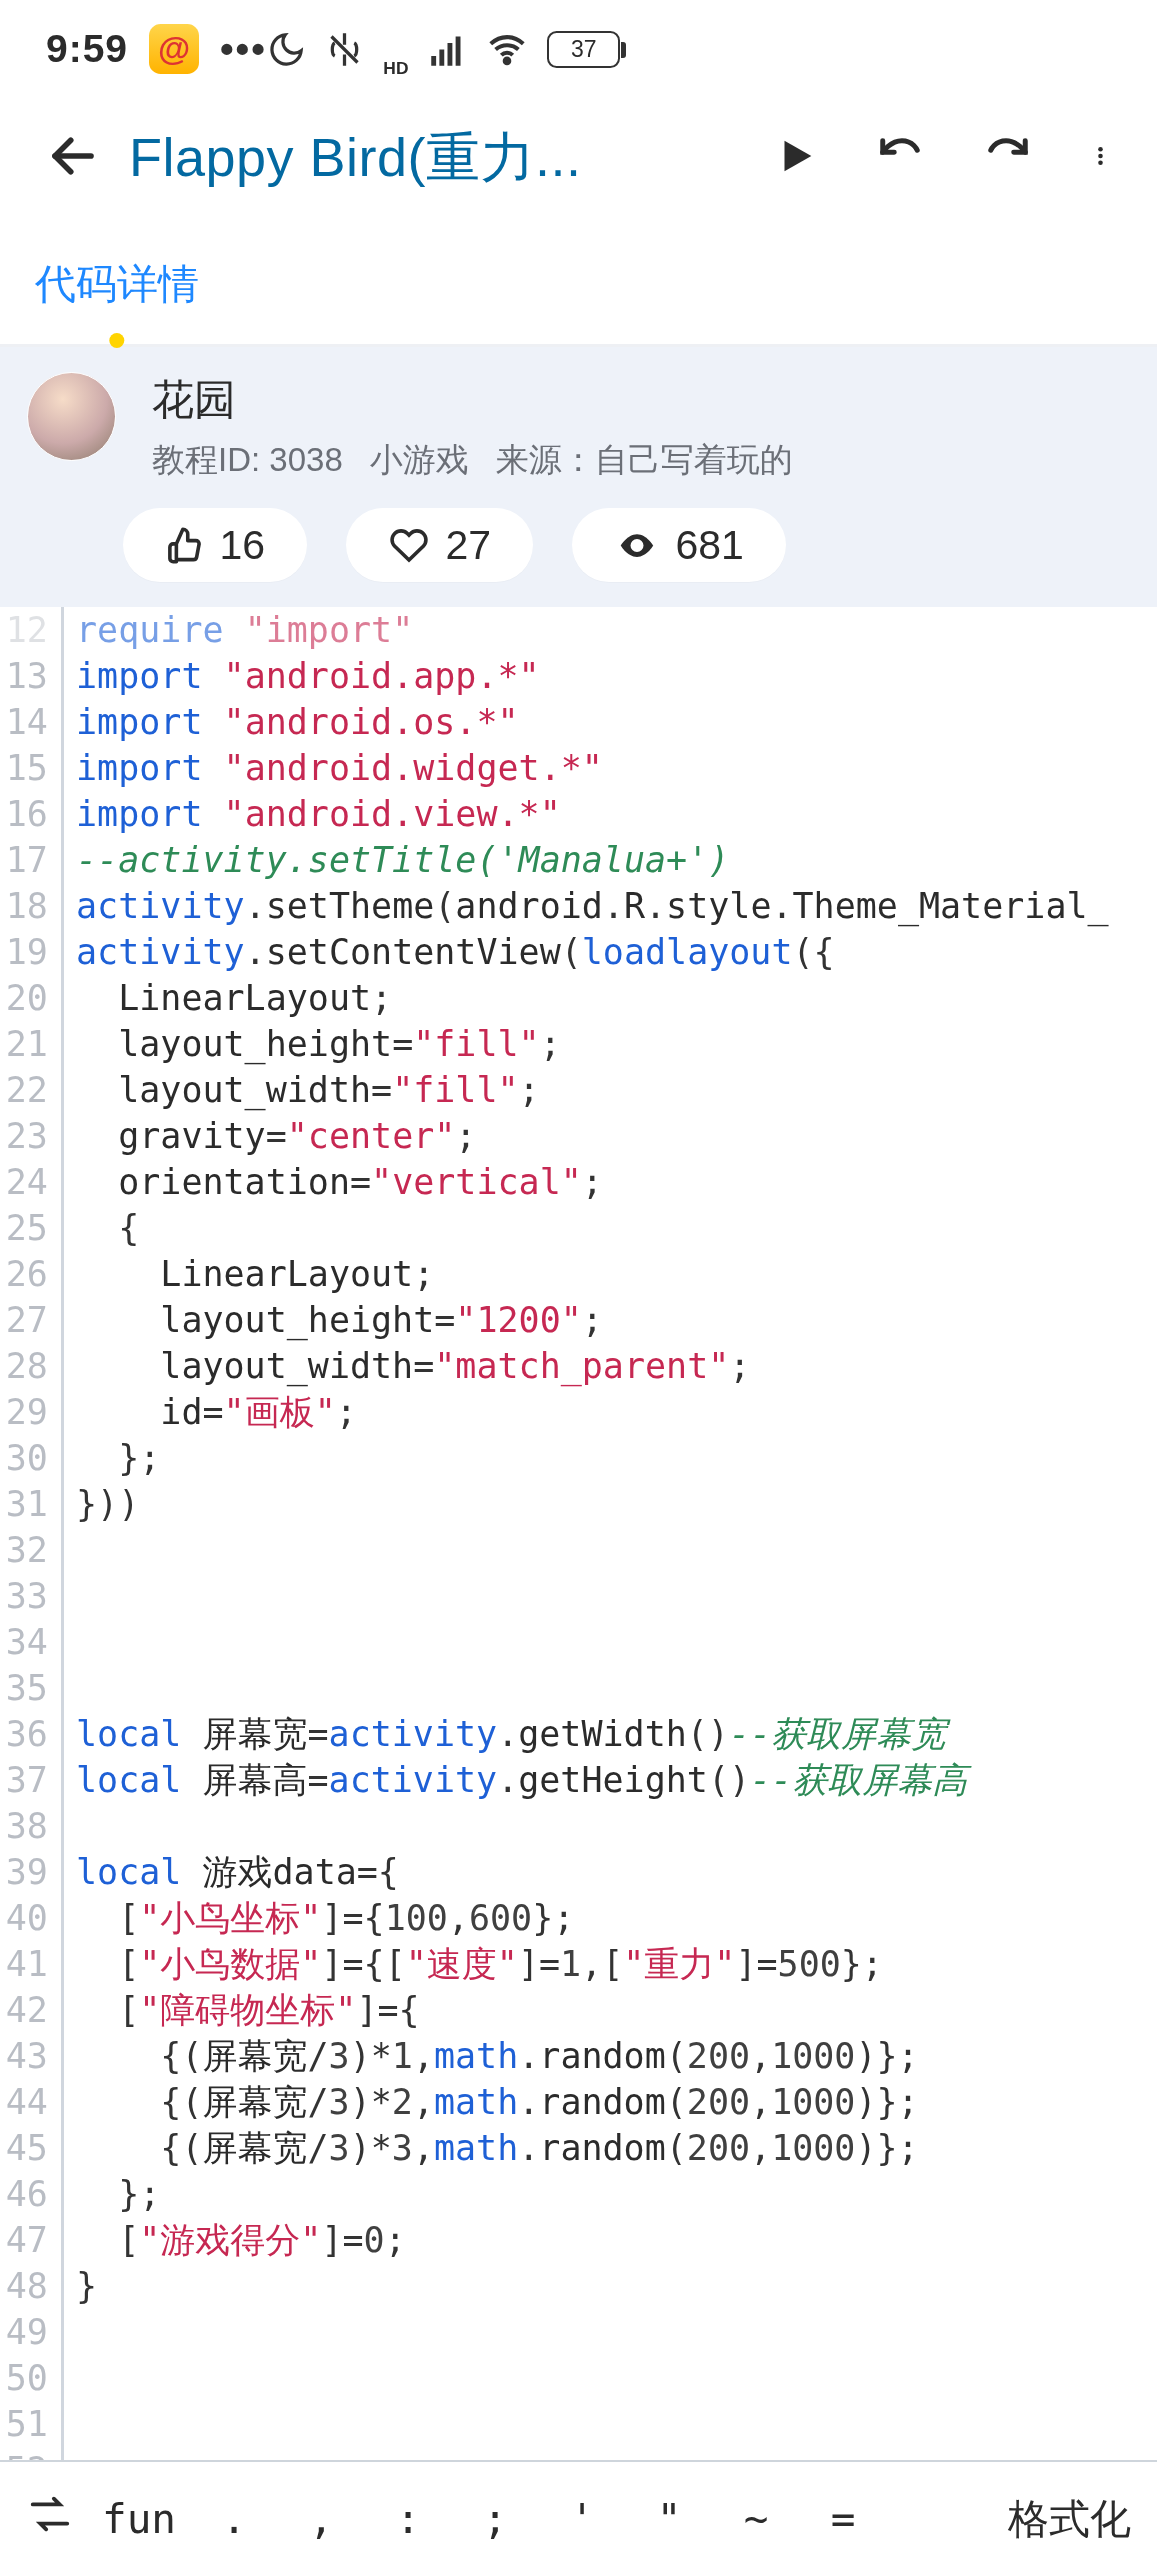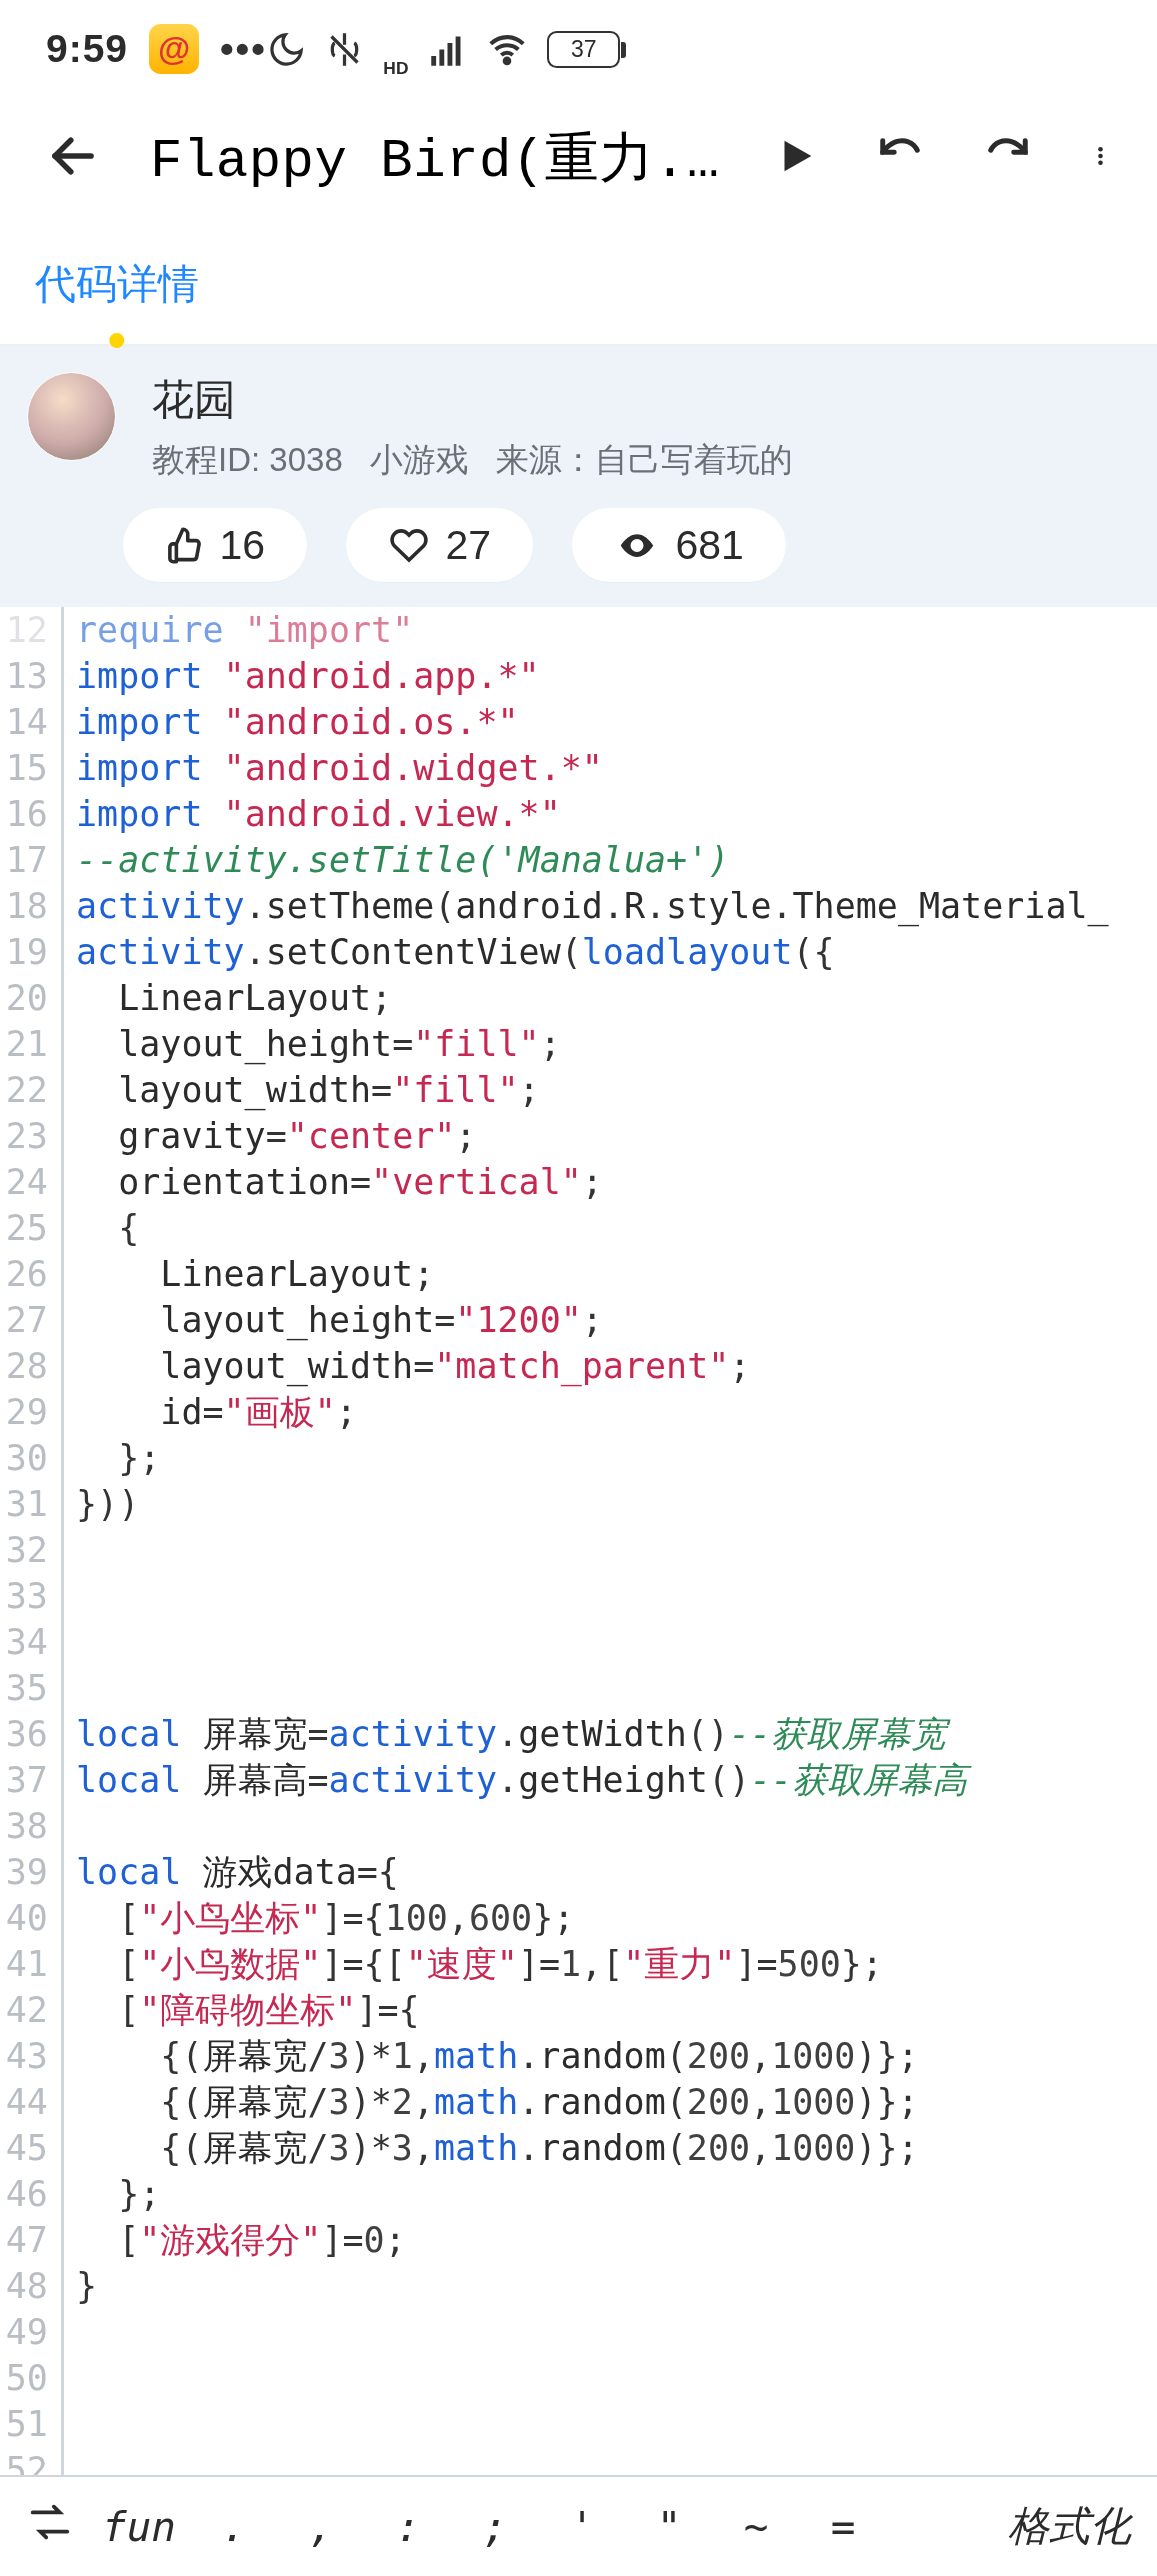--- a/index.html
+++ b/index.html
@@ -11,21 +11,21 @@
   .weibo { width: 50px; height: 50px; background: linear-gradient(#ffd54a,#ffb300); border-radius: 11.6px; display:flex;align-items:center;justify-content:center;color:#d33;font-size:33px;font-weight:900;}
   .dots { font-size: 39px; letter-spacing: 1.9px; color:#333;}
   .status-right { display: flex; align-items: center; gap: 19.3px; }
   .status-right svg { display:block; }
   .batt { border: 2.9px solid #333; border-radius: 9.6px; width: 73px; height: 37px; display:flex; align-items:center; justify-content:center; font-size:23px; position:relative; font-weight:500;}
   .batt::after { content:""; position:absolute; right:-7.7px; top:9.6px; width:4.8px; height:15.4px; background:#333; border-radius:0 2.9px 2.9px 0;}
   .hd { font-size:17.4px; font-weight:700;margin-top:39px; }
   
   .toolbar { display:flex; align-items:center; padding: 33px 46px 33px 46px; gap: 23px; }
   .toolbar .back { flex: 0 0 auto; }
-  .toolbar .title { font-size: 54px; font-weight: 400; color:#000000; letter-spacing:0.5px; flex:1; white-space:nowrap; overflow:hidden; text-overflow:ellipsis; margin-left:27px;font-family:Liberation Mono, monospace;}
+  .toolbar .title { font-size: 54px; font-weight: 400; color:#0369a1; letter-spacing:0.5px; flex:1; white-space:nowrap; overflow:hidden; text-overflow:ellipsis; margin-left:6px;}
   .toolbar .actions { display:flex; align-items:center; gap: 54px; margin-left:auto; }
   
   .tabs { display:flex; gap: 69px; padding: 29px 35px 23px; border-bottom: 3.9px solid #eef0f4; font-size: 41px; position:relative;}
   .tab { color:#2b2b2b; padding-bottom:9.6px; position:relative;}
   .tab.active { color:#1e88ff; }
   .tab.active::after { content:""; position:absolute; left:50%; bottom:-27px; transform:translateX(-50%); width:15.4px; height:15.4px; border-radius:50%; background:#ffd400;}
   
   .meta { background:#eef2f9; padding: 25px 27px 25px; }
   .meta-top { display:flex; align-items:flex-start; gap: 36px;}
   .avatar { width: 89px; height: 89px; border-radius:50%; background: radial-gradient(circle at 40% 30%, #f6dcc8 0%, #caa 55%, #876 100%); flex:0 0 auto; border:1.9px solid #fff;}
@@ -43,21 +43,21 @@
   .c-str  { color:#c62852; }
   .c-ident{ color:#2b2b2b; }
   .c-act  { color:#1e60d6; }
   .c-cmt  { color:#2e8b57; font-style:italic;}
   .c-num  { color:#404040; }
   .c-punc { color:#333; }
   .faded  { opacity:0.45; }
   
   .line12 .c-kw, .line12 .c-str { opacity:0.6; }
   
-  .shortcut-bar { position:absolute; left:0; right:0; bottom:0; height: 101px; border-top: 2.9px solid #cfd5dc; background:#fff; display:flex; align-items:center; padding: 0 27px; gap: 29px; font-size: 41px; font-style: italic;}
+  .shortcut-bar { position:absolute; left:0; right:0; bottom:0; height: 116px; border-top: 2.9px solid #cfd5dc; background:#fff; display:flex; align-items:center; padding: 0 27px; gap: 29px; font-size: 41px;}
   .shortcut-bar .key { min-width: 58px; text-align:center; color:#2b2b2b; font-family: "Menlo","Consolas",monospace;}
   .shortcut-bar .fun { font-family: "Menlo","Consolas",monospace;}
   .shortcut-bar .fmt { margin-left:auto; font-size:41px;}
   body { position: relative; }
 </style>
 </head>
 <body>
 
 <div class="status-bar">
   <div class="status-left">

